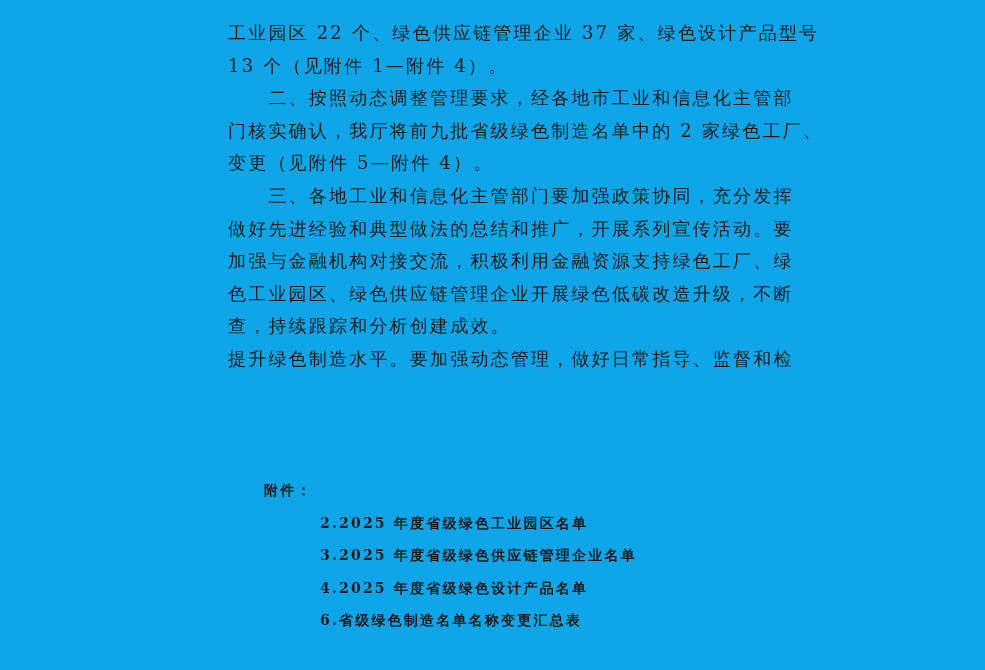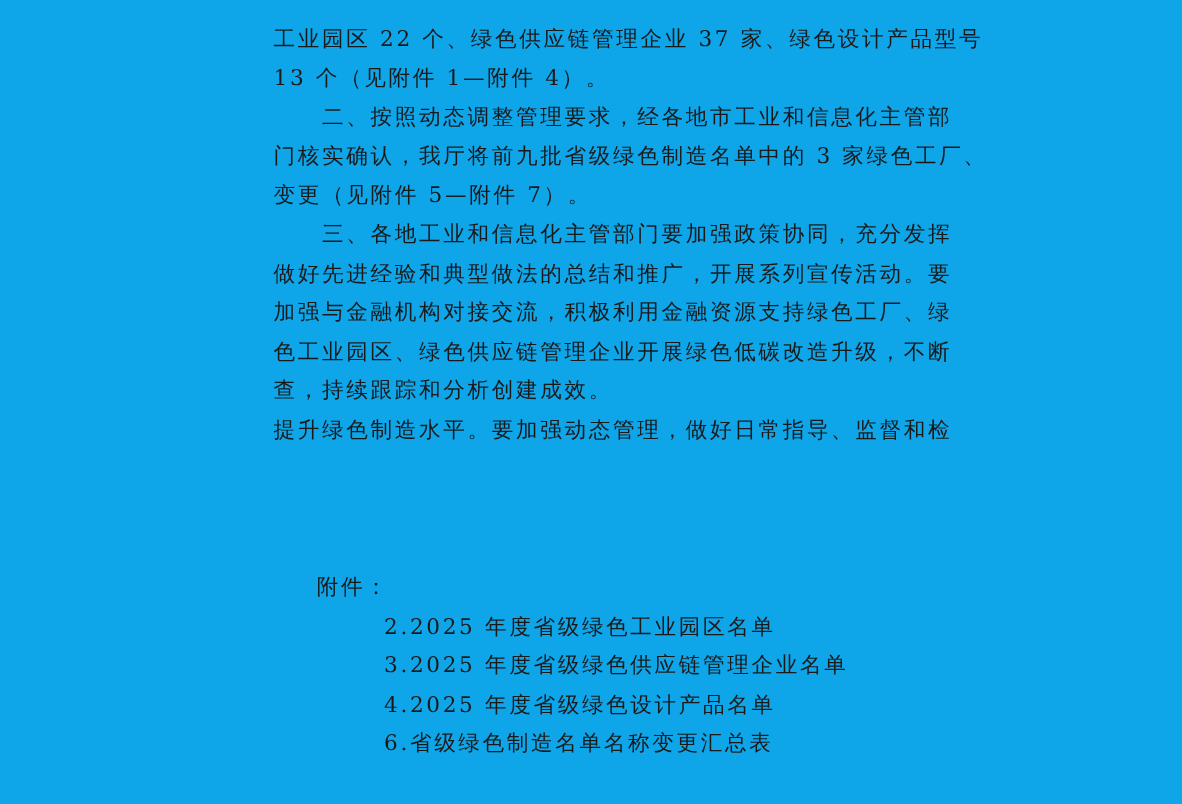--- a/index.html
+++ b/index.html
@@ -50,24 +50,25 @@
     }
     .attachments {
       position: absolute;
       left: 264px;
       top: 474px;
       width: 500px;
     }
     .att-row {
       height: 32.6px;
       line-height: 32.6px;
-      font-size: 18px;
+      font-size: 14px;
       letter-spacing: 2.2px;
       white-space: nowrap;
       position: relative;
+      font-weight: bold;
     }
     .att-label {
       display: inline-block;
       width: 56px;
     }
     .att-item {
       position: absolute;
       left: 56px;
       top: 0;
     }
@@ -76,22 +77,22 @@
 <body>
 
 <div class="page">
   <div class="body-text">
     <p class="para">
       <span class="line">工业园区 22 个、绿色供应链管理企业 37 家、绿色设计产品型号</span>
       <span class="line last">13 个（见附件 1—附件 4）。</span>
     </p>
     <p class="para">
       <span class="line">　　二、按照动态调整管理要求，经各地市工业和信息化主管部</span>
-      <span class="line">门核实确认，我厅将前九批省级绿色制造名单中的 3 家绿色工厂、</span>
-      <span class="line last">变更（见附件 5—附件 7）。</span>
+      <span class="line">门核实确认，我厅将前九批省级绿色制造名单中的 2 家绿色工厂、</span>
+      <span class="line last">变更（见附件 5—附件 4）。</span>
     </p>
     <p class="para">
       <span class="line">　　三、各地工业和信息化主管部门要加强政策协同，充分发挥</span>
       <span class="line">做好先进经验和典型做法的总结和推广，开展系列宣传活动。要</span>
       <span class="line">加强与金融机构对接交流，积极利用金融资源支持绿色工厂、绿</span>
       <span class="line">色工业园区、绿色供应链管理企业开展绿色低碳改造升级，不断</span>
       <span class="line last">查，持续跟踪和分析创建成效。</span>
       <span class="line">提升绿色制造水平。要加强动态管理，做好日常指导、监督和检</span>
     </p>
   </div>

